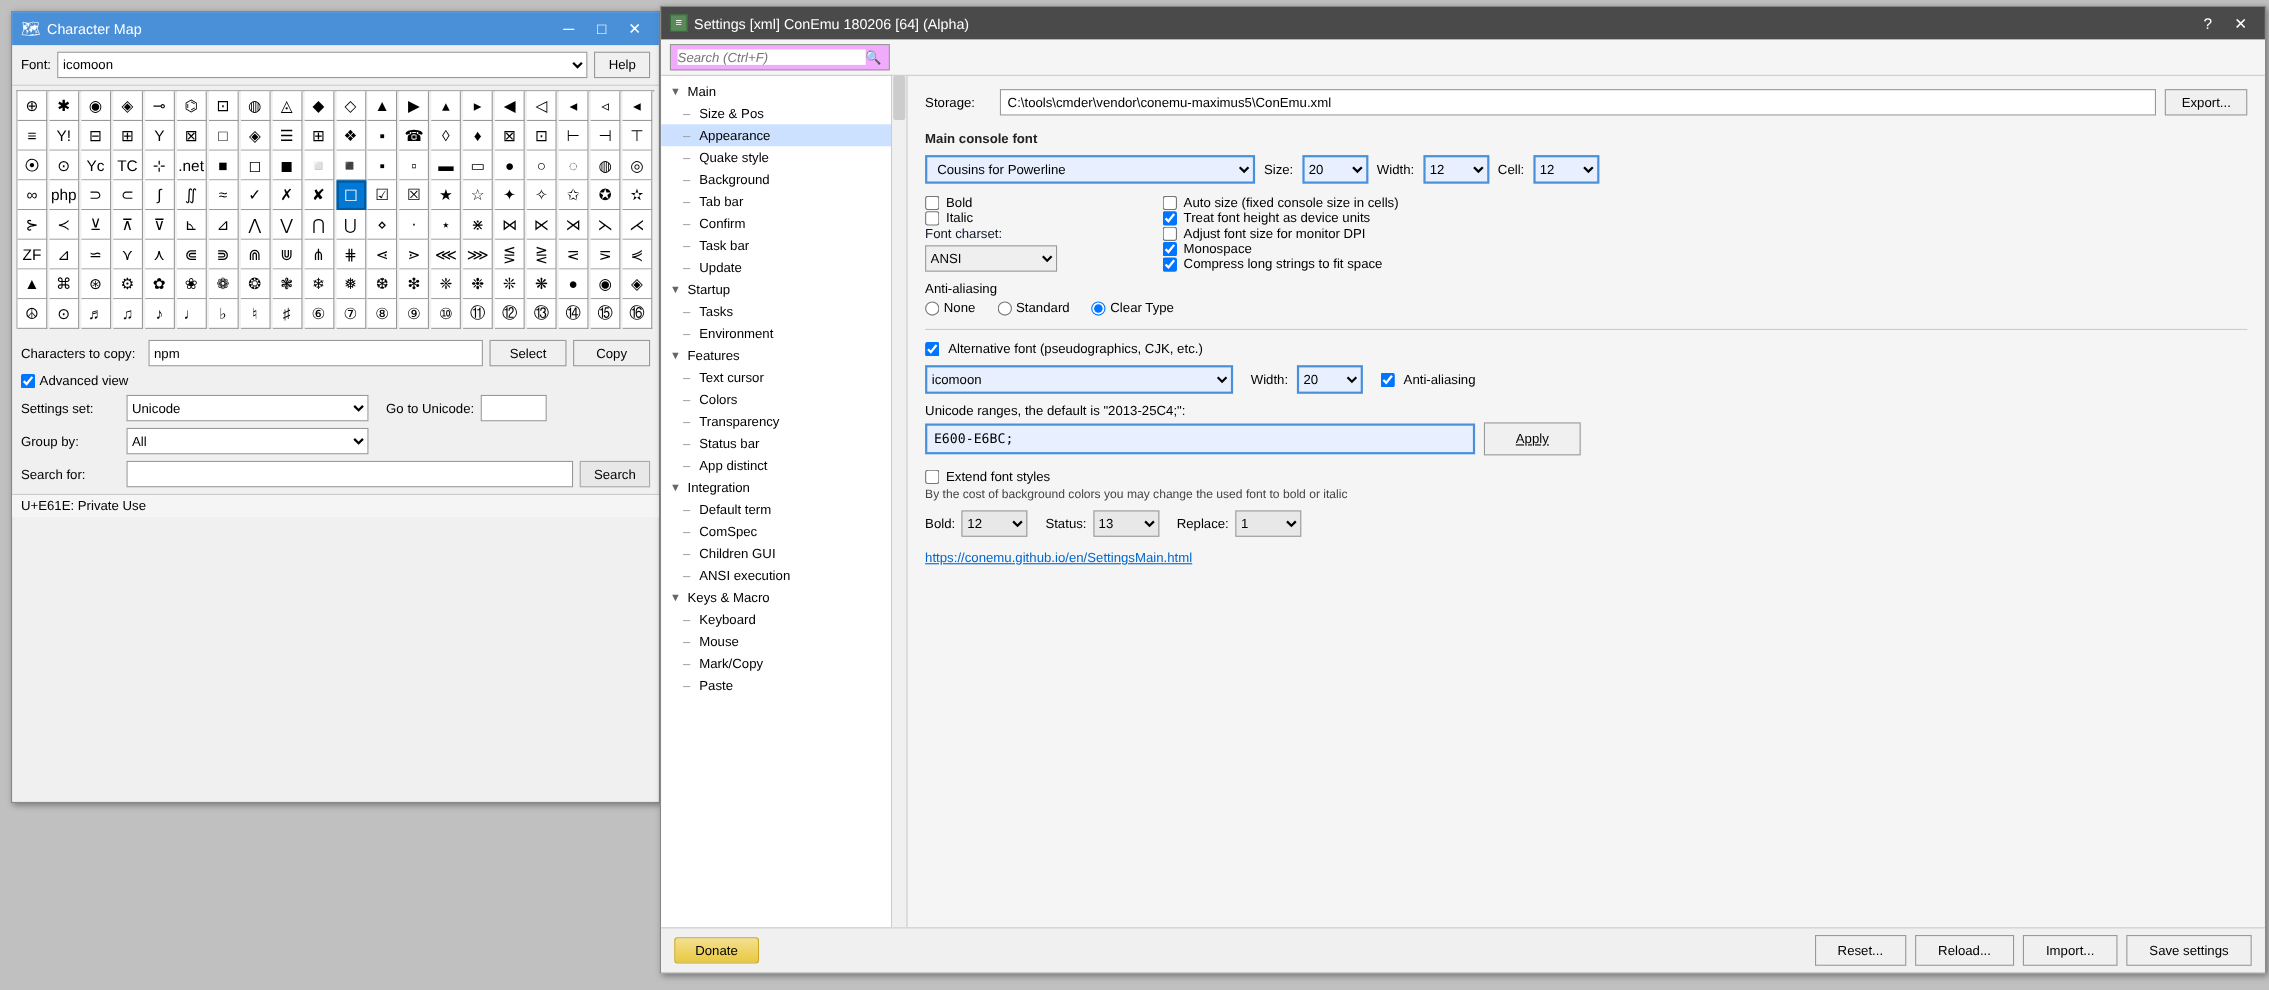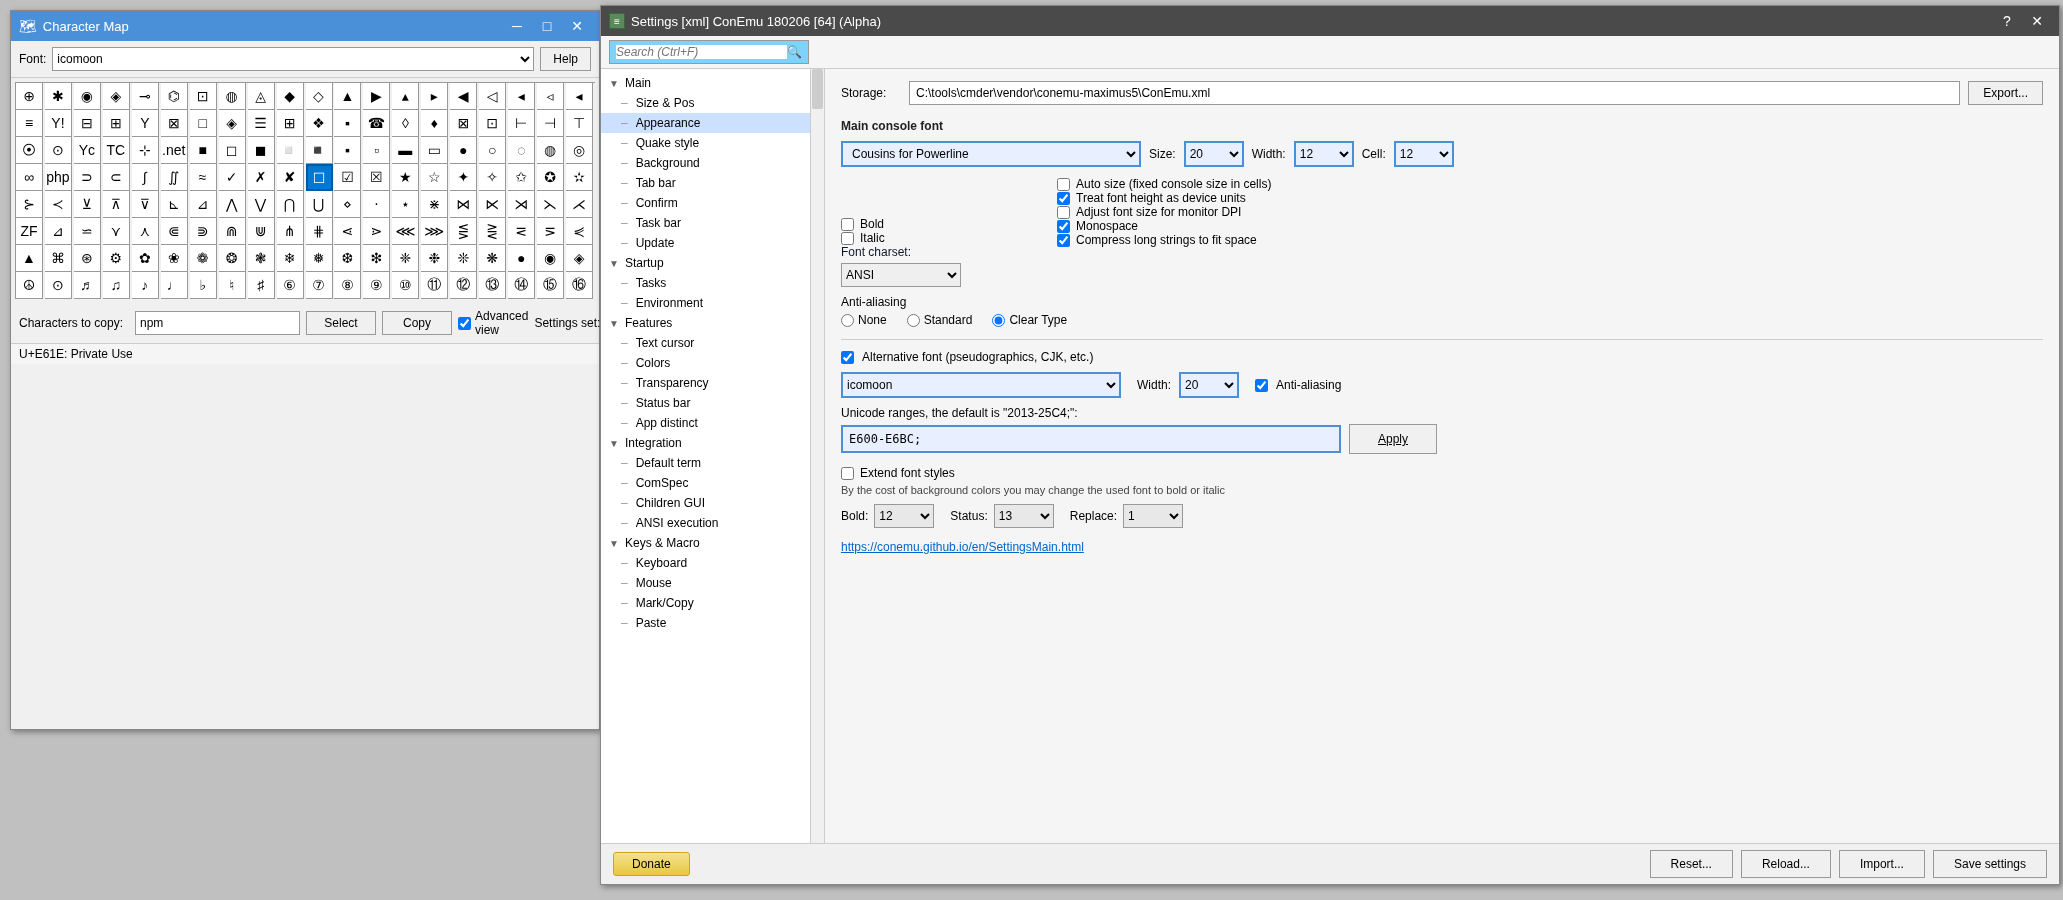--- a/index.html
+++ b/index.html
@@ -104,21 +104,21 @@
       font-size: 14px;
       cursor: pointer;
       background: white;
       overflow: hidden;
     }
     .char-cell.selected { background: #0078d4; color: white; border: 2px solid #005a9e; }
 
     .charmap-bottom {
       padding: 6px 8px;
       display: flex;
-      flex-direction: row;
+      flex-direction: column;
       gap: 6px;
     }
     .copy-row {
       display: flex;
       align-items: center;
       gap: 6px;
     }
     .copy-label { font-size: 12px; width: 110px; }
     .copy-input {
       flex: 1;
@@ -237,21 +237,21 @@
       align-items: center;
       padding: 4px 8px;
       gap: 6px;
       border-bottom: 1px solid #ccc;
       background: #f5f5f5;
     }
     .search-box {
       display: flex;
       align-items: center;
       border: 1px solid #999;
-      background: #7dd3fc;
+      background: #f0abfc;
       padding: 2px 6px;
       width: 200px;
       height: 24px;
     }
     .search-box input {
       border: none;
       outline: none;
       font-size: 12px;
       flex: 1;
       font-style: italic;
@@ -514,21 +514,21 @@
       font-size: 12px;
       border: 1px solid #999;
       background: #f0f0f0;
       cursor: pointer;
     }
 
     .two-col {
       display: flex;
       gap: 16px;
     }
-    .col-left { flex: 0 0 200px; margin-top: 40px; }
+    .col-left { flex: 0 0 200px; }
     .col-right { flex: 1; }
   </style>
 </head>
 <body>
 
 <div id="char-map">
   <div class="window-titlebar">
     <span class="title-icon">🗺</span>
     <span class="title-text">Character Map</span>
     <div class="window-controls">

